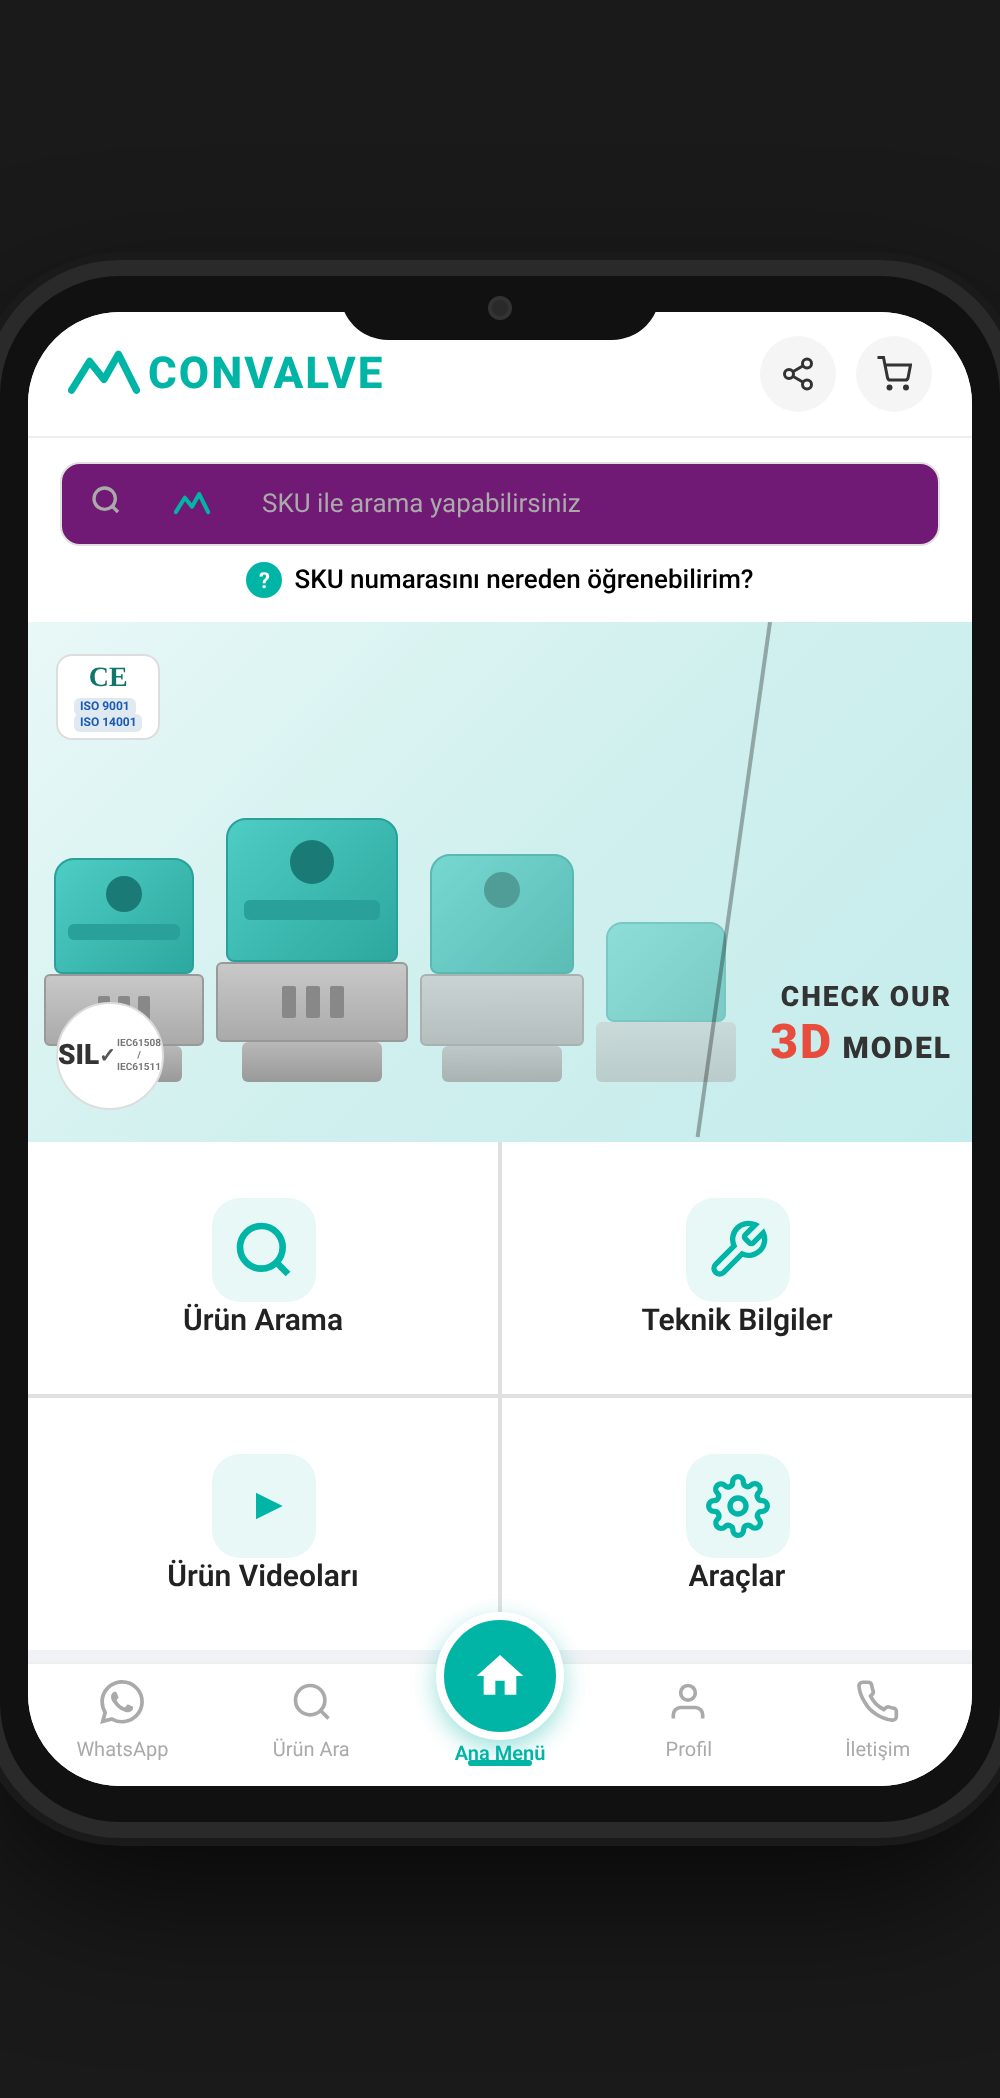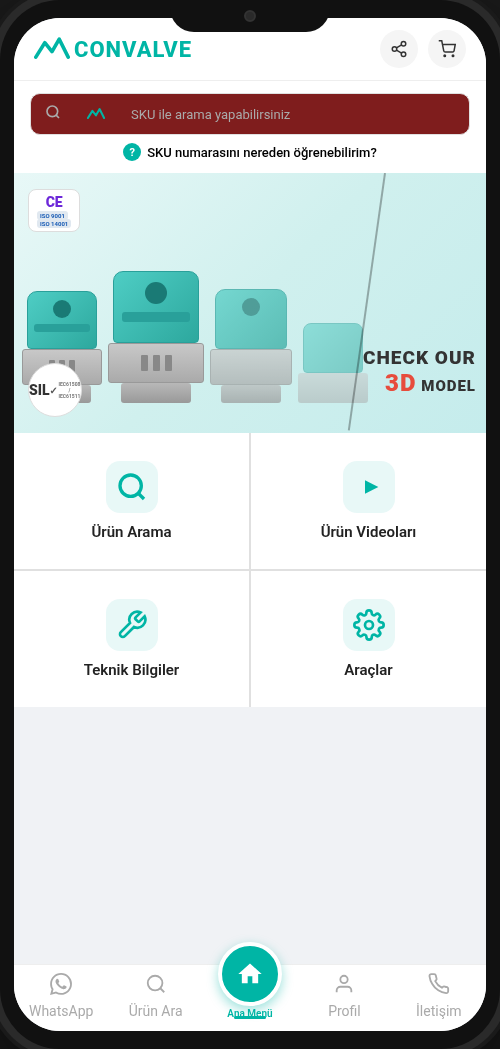--- a/index.html
+++ b/index.html
@@ -9,21 +9,21 @@
       background: #1a1a1a;
       display: flex;
       justify-content: center;
       align-items: center;
       min-height: 100vh;
       font-family: -apple-system, BlinkMacSystemFont, 'Segoe UI', Roboto, sans-serif;
     }
 
     .phone-frame {
       width: 500px;
-      height: 1049px;
+      height: 773px;
       background: #111;
       border-radius: 60px;
       position: relative;
       overflow: hidden;
       box-shadow: 0 0 0 8px #2a2a2a, 0 0 0 12px #1a1a1a, 0 30px 80px rgba(0,0,0,0.8);
     }
 
     .phone-screen {
       position: absolute;
       top: 18px;
@@ -114,21 +114,21 @@
     
     .search-section {
       background: white;
       padding: 12px 16px 8px;
       flex-shrink: 0;
     }
 
     .search-bar {
       display: flex;
       align-items: center;
-      background: #7f1d1d;
+      background: #701a75;
       border: 1.5px solid #e0e0e0;
       border-radius: 10px;
       padding: 10px 14px;
       gap: 26px;
     }
 
     .search-icon-wrap {
       color: #aaa;
       font-size: 16px;
     }
@@ -221,21 +221,21 @@
     }
 
     .banner-text {
       position: absolute;
       bottom: 36px;
       right: 10px;
       text-align: right;
     }
 
     .check-our {
-      font-size: 19px;
+      font-size: 14px;
       font-weight: 900;
       color: #333;
       letter-spacing: 1px;
       text-transform: uppercase;
     }
 
     .model-3d {
       font-size: 15px;
       font-weight: 900;
       color: #333;
@@ -270,21 +270,21 @@
     }
 
     .grid-item {
       background: white;
       display: flex;
       flex-direction: column;
       align-items: center;
       justify-content: center;
       padding: 28px 16px;
       cursor: pointer;
-      gap: 10px;
+      gap: 0;
       transition: background 0.1s;
     }
 
     .grid-icon {
       width: 52px;
       height: 52px;
       background: #e8f8f7;
       border-radius: 14px;
       display: flex;
       align-items: center;
@@ -321,21 +321,21 @@
       cursor: pointer;
       gap: 3px;
     }
 
     .nav-icon {
       font-size: 20px;
       color: #aaa;
     }
 
     .nav-label {
-      font-size: 14px;
+      font-size: 10px;
       color: #aaa;
       text-align: right;
     }
 
     .nav-center {
       flex: 1;
       display: flex;
       flex-direction: column;
       align-items: center;
       justify-content: center;
@@ -380,21 +380,22 @@
       flex: 1;
       overflow-y: auto;
       display: flex;
       flex-direction: column;
     }
 
     
     .ce-mark {
       font-size: 14px;
       font-weight: 900;
-      color: #6d28d9;
+      color: #0f766e;
+      font-family: Liberation Serif, serif;
     }
 
     .cert-rows {
       display: flex;
       flex-direction: column;
       gap: 1px;
     }
 
     .cert-row {
       font-size: 6px;
@@ -555,35 +556,35 @@
             <svg width="32" height="32" viewBox="0 0 24 24" fill="none" stroke="#00b5a5" stroke-width="2.5">
               <circle cx="11" cy="11" r="8"></circle>
                 <line x1="21" y1="21" x2="16.65" y2="16.65"></line>
             </svg>
           </div>
           <span class="grid-label">Ürün Arama</span>
         </div>
 
         <div class="grid-item">
           <div class="grid-icon">
+            <svg width="32" height="32" viewBox="0 0 24 24" fill="none" stroke="#00b5a5" stroke-width="2">
+              <path d="M14.7 6.3a1 1 0 0 0 0 1.4l1.6 1.6a1 1 0 0 0 1.4 0l3.77-3.77a6 6 0 0 1-7.94 7.94l-6.91 6.91a2.12 2.12 0 0 1-3-3l6.91-6.91a6 6 0 0 1 7.94-7.94l-3.76 3.76z"></path>
+            </svg>
+          </div>
+          <span class="grid-label">Teknik Bilgiler</span>
+        </div>
+
+        <div class="grid-item">
+          <div class="grid-icon">
             <svg width="32" height="32" viewBox="0 0 24 24" fill="#00b5a5">
               <rect x="0" y="0" width="24" height="24" rx="6" fill="#e8f8f7"></rect>
               <polygon points="9,7 19,12 9,17" fill="#00b5a5"></polygon>
             </svg>
           </div>
           <span class="grid-label">Ürün Videoları</span>
-        </div>
-
-        <div class="grid-item">
-          <div class="grid-icon">
-            <svg width="32" height="32" viewBox="0 0 24 24" fill="none" stroke="#00b5a5" stroke-width="2">
-              <path d="M14.7 6.3a1 1 0 0 0 0 1.4l1.6 1.6a1 1 0 0 0 1.4 0l3.77-3.77a6 6 0 0 1-7.94 7.94l-6.91 6.91a2.12 2.12 0 0 1-3-3l6.91-6.91a6 6 0 0 1 7.94-7.94l-3.76 3.76z"></path>
-            </svg>
-          </div>
-          <span class="grid-label">Teknik Bilgiler</span>
         </div>
 
         <div class="grid-item">
           <div class="grid-icon">
             <svg width="32" height="32" viewBox="0 0 24 24" fill="none" stroke="#00b5a5" stroke-width="2">
               <circle cx="12" cy="12" r="3"></circle>
               <path d="M19.4 15a1.65 1.65 0 0 0 .33 1.82l.06.06a2 2 0 0 1-2.83 2.83l-.06-.06a1.65 1.65 0 0 0-1.82-.33 1.65 1.65 0 0 0-1 1.51V21a2 2 0 0 1-4 0v-.09A1.65 1.65 0 0 0 9 19.4a1.65 1.65 0 0 0-1.82.33l-.06.06a2 2 0 0 1-2.83-2.83l.06-.06A1.65 1.65 0 0 0 4.68 15a1.65 1.65 0 0 0-1.51-1H3a2 2 0 0 1 0-4h.09A1.65 1.65 0 0 0 4.6 9a1.65 1.65 0 0 0-.33-1.82l-.06-.06a2 2 0 0 1 2.83-2.83l.06.06A1.65 1.65 0 0 0 9 4.68a1.65 1.65 0 0 0 1-1.51V3a2 2 0 0 1 4 0v.09a1.65 1.65 0 0 0 1 1.51 1.65 1.65 0 0 0 1.82-.33l.06-.06a2 2 0 0 1 2.83 2.83l-.06.06A1.65 1.65 0 0 0 19.4 9a1.65 1.65 0 0 0 1.51 1H21a2 2 0 0 1 0 4h-.09a1.65 1.65 0 0 0-1.51 1z"></path>
             </svg>
           </div>
           <span class="grid-label">Araçlar</span>

